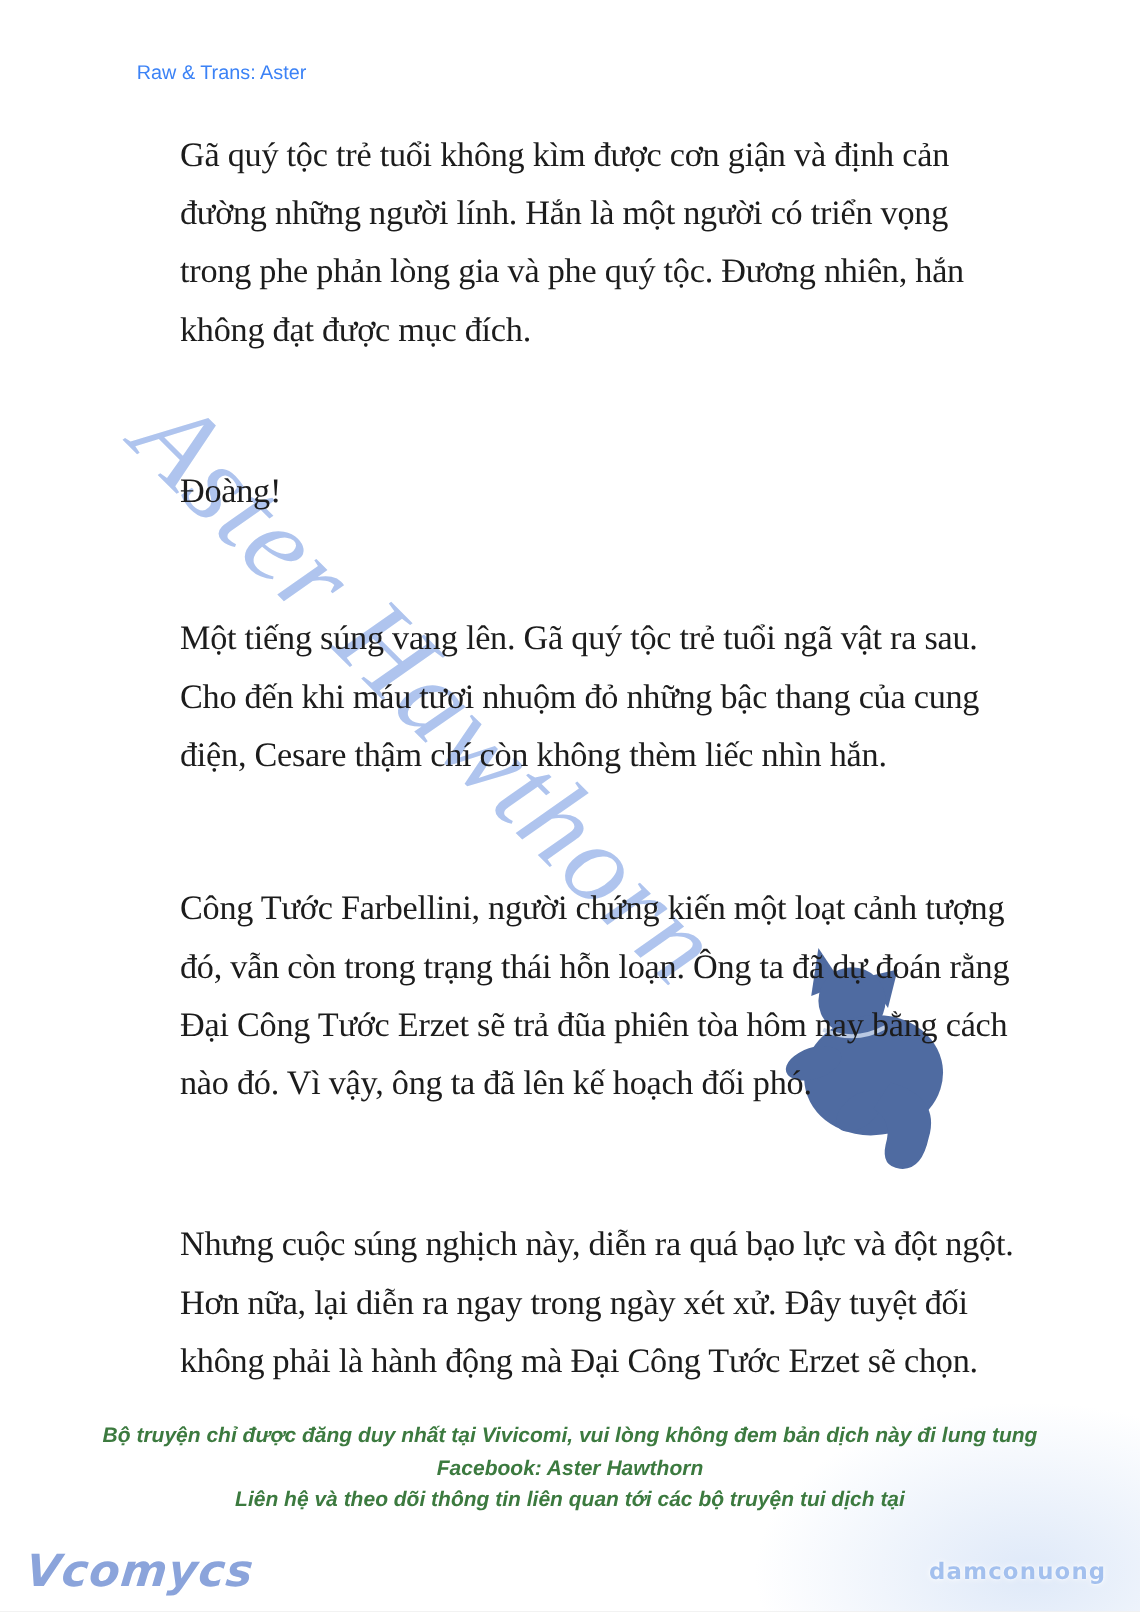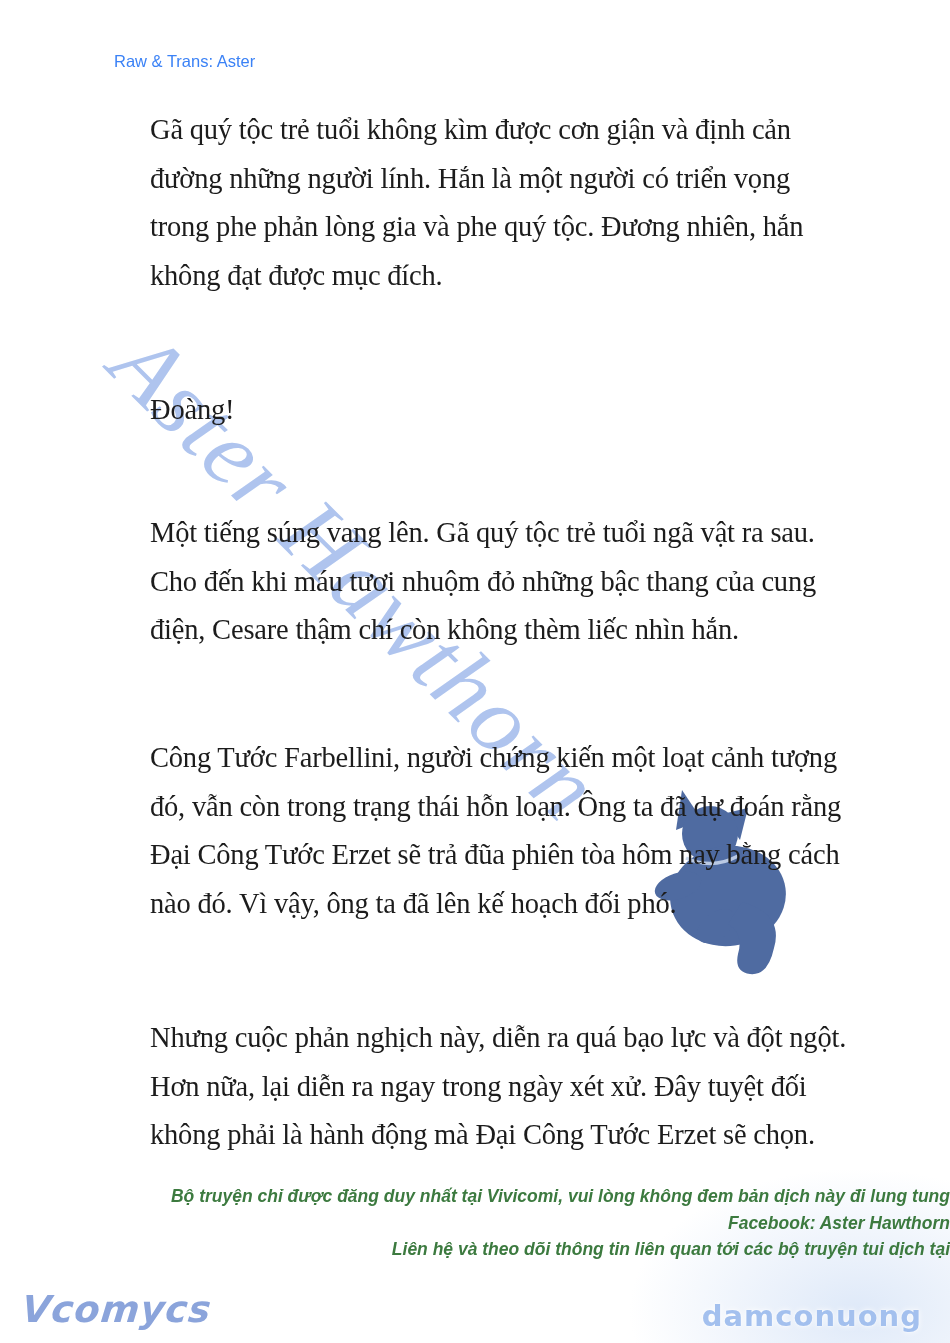--- a/index.html
+++ b/index.html
@@ -61,21 +61,21 @@
     margin-left:36px;
   }
   .para-1 { top:106px; }
   .para-2 { top:386px; }
   .para-3 { top:509px; }
   .para-4 { top:734px; }
   .para-5 { top:1014px; }
   .footer-notice {
     position:absolute;
     left:0; right:0; top:1183px;
-    text-align:right;
+    text-align:center;
     font-family:"Liberation Sans", sans-serif;
     font-style:italic;
     font-weight:bold;
     font-size:17.5px;
     line-height:26.5px;
     color:#3c7a3f;
     z-index:2;
   }
   .logo-left {
     position:absolute;
@@ -87,21 +87,21 @@
     letter-spacing:1px;
     color:#8ba4db;
     transform:skewX(-6deg);
     z-index:3;
   }
   .logo-right {
     position:absolute;
     right:28px; top:1299px;
     font-family:"DejaVu Sans", sans-serif;
     font-weight:bold;
-    font-size:29px;
+    font-size:19px;
     letter-spacing:1px;
     color:#a3c0ee;
     text-shadow:0 0 6px rgba(255,255,255,0.95), 0 0 2px #ffffff;
     z-index:3;
     text-align:right;
   }
 </style>
 </head>
 <body>
 
@@ -152,21 +152,21 @@
   </div>
 
   <div class="para para-4">
     <div>Công Tước Farbellini, người chứng kiến một loạt cảnh tượng</div>
     <div>đó, vẫn còn trong trạng thái hỗn loạn. Ông ta đã dự đoán rằng</div>
     <div>Đại Công Tước Erzet sẽ trả đũa phiên tòa hôm nay bằng cách</div>
     <div>nào đó. Vì vậy, ông ta đã lên kế hoạch đối phó.</div>
   </div>
 
   <div class="para para-5">
-    <div>Nhưng cuộc phản nghịch này, diễn ra quá bạo lực và đột ngột.</div>
+    <div>Nhưng cuộc súng nghịch này, diễn ra quá bạo lực và đột ngột.</div>
     <div>Hơn nữa, lại diễn ra ngay trong ngày xét xử. Đây tuyệt đối</div>
     <div>không phải là hành động mà Đại Công Tước Erzet sẽ chọn.</div>
   </div>
 
   <div class="footer-notice">
     <div>Bộ truyện chỉ được đăng duy nhất tại Vivicomi, vui lòng không đem bản dịch này đi lung tung</div>
     <div>Facebook: Aster Hawthorn</div>
     <div>Liên hệ và theo dõi thông tin liên quan tới các bộ truyện tui dịch tại</div>
   </div>
 

